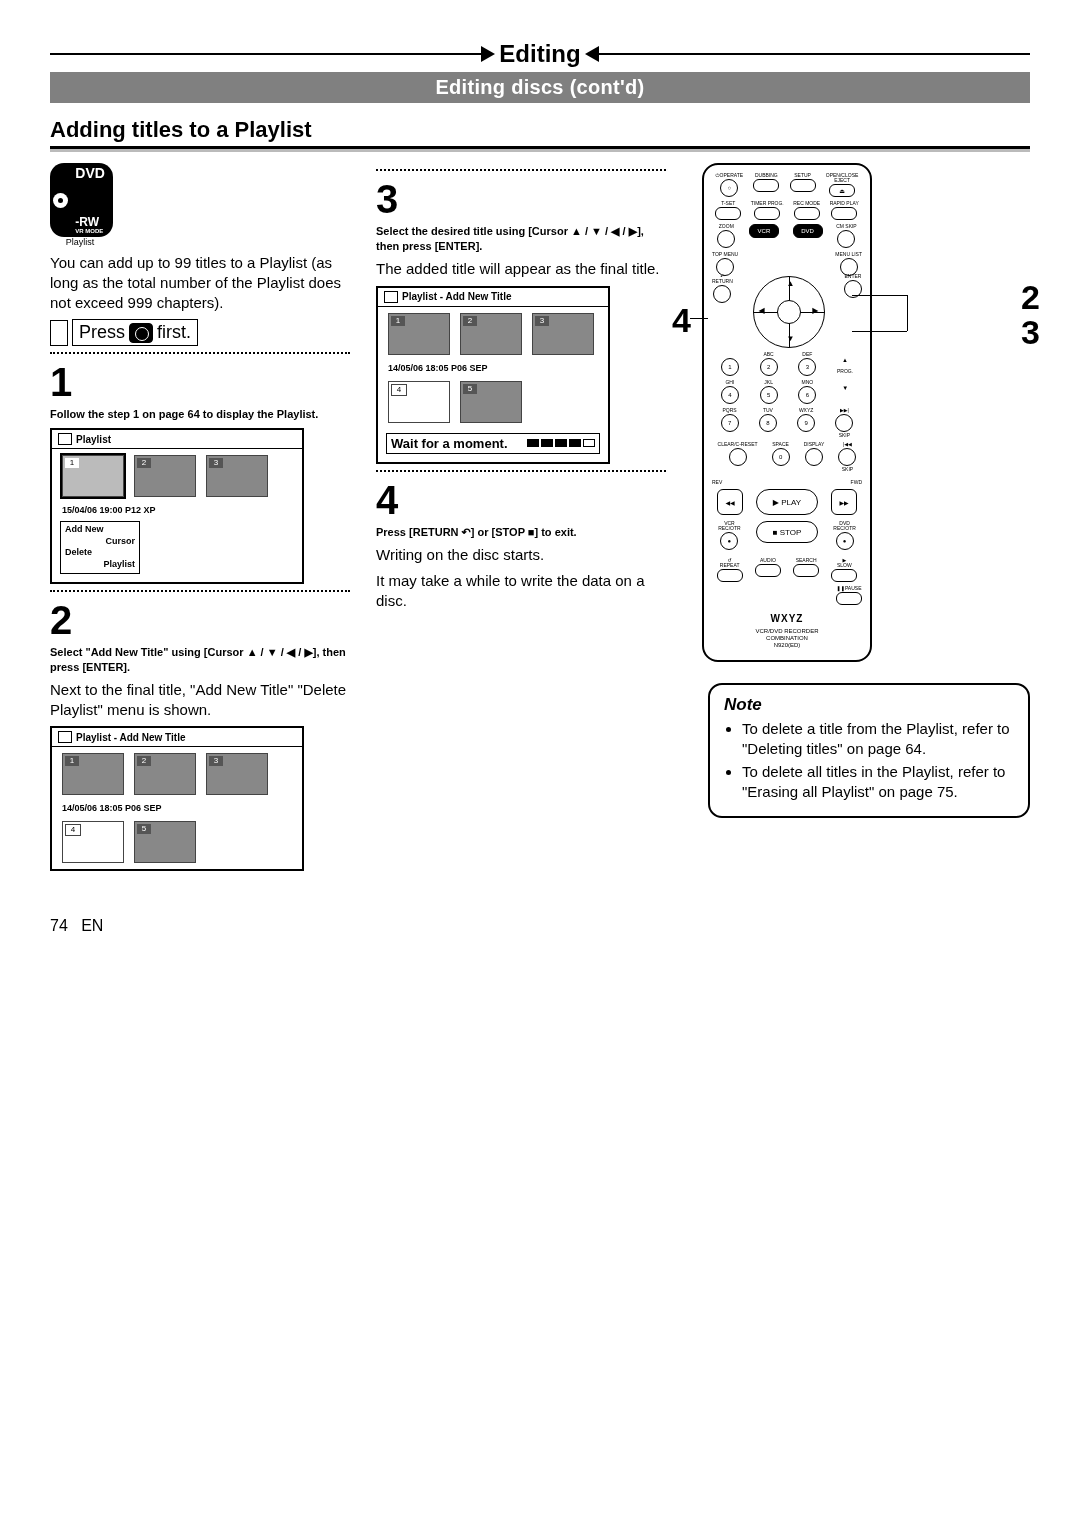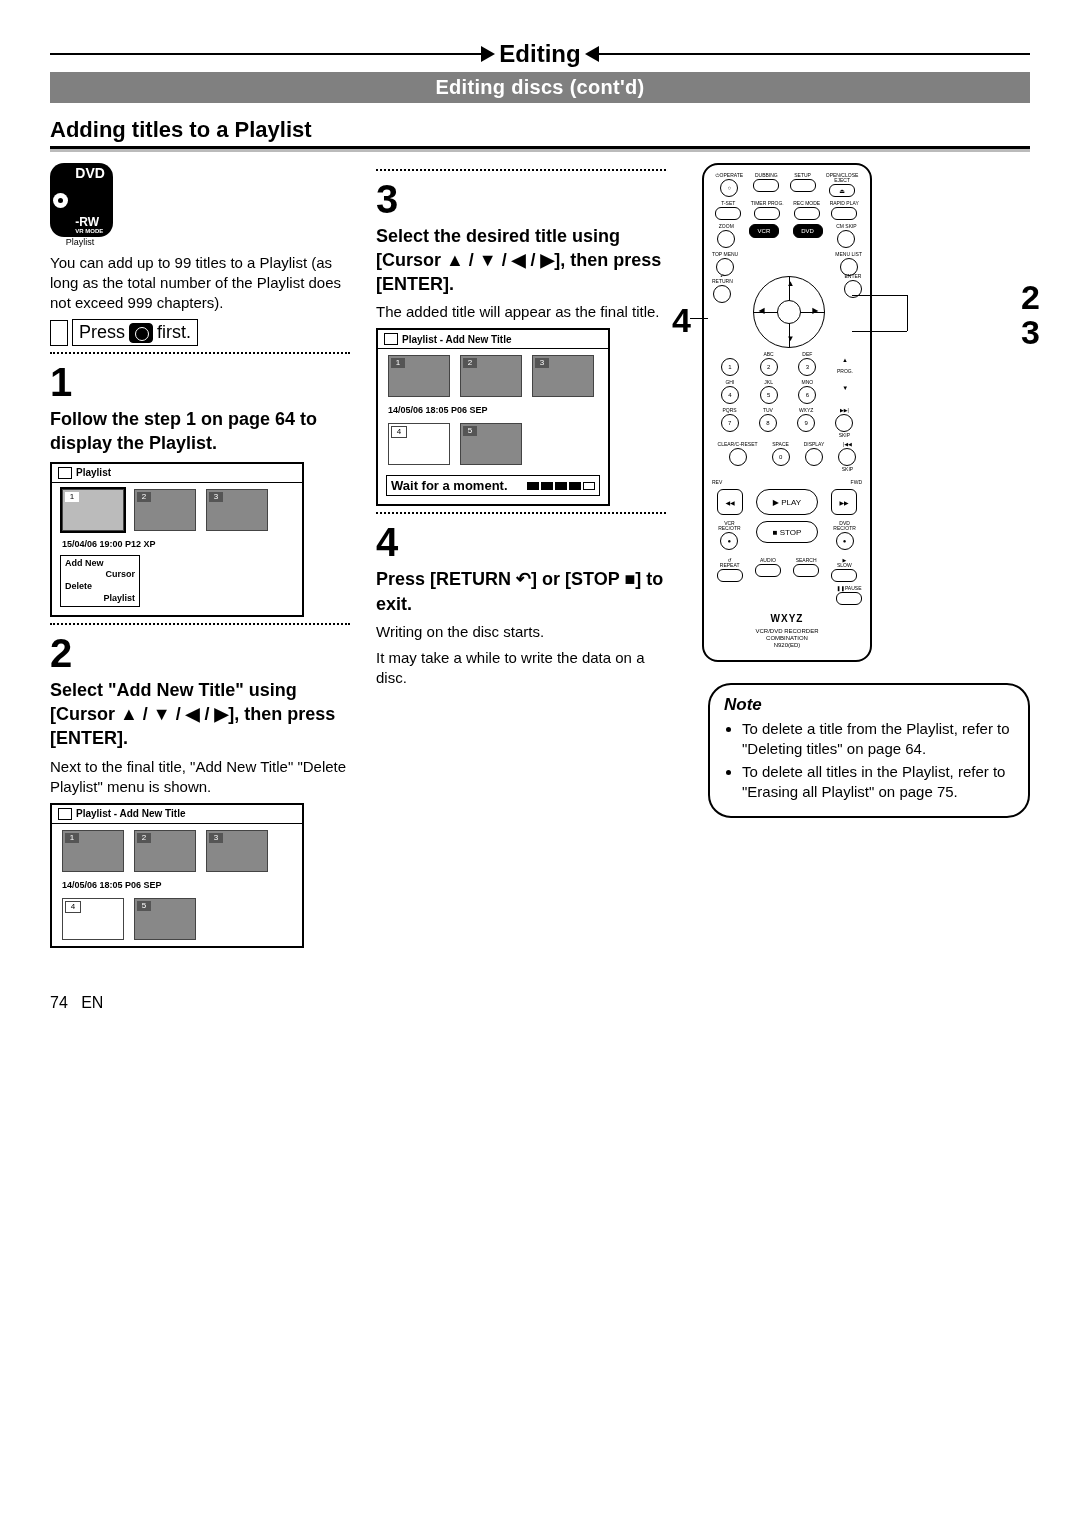--- a/index.html
+++ b/index.html
@@ -73,21 +73,21 @@
   .col1 { flex: 0 0 300px; }
   .col2 { flex: 0 0 290px; }
   .col3 { flex: 1; position: relative; }
   p { font-size: 15px; line-height: 1.34; margin: 6px 0; }
   .step-num {
     font-size: 40px;
     font-weight: bold;
     margin: 6px 0 0;
   }
   .step-bold {
-    font-size: 18px;
+    font-size: 11px;
     font-weight: bold;
     line-height: 1.34;
     margin: 2px 0 6px;
   }
   .dvd-badge {
     display: inline-block;
     background: #000;
     color: #fff;
     border-radius: 14px;
     padding: 3px 8px 3px 3px;
@@ -200,21 +200,21 @@
     justify-content: space-between;
     align-items: center;
   }
   .playlist-panel .prog {
     display: inline-flex; gap:2px;
   }
   .playlist-panel .prog span { width:10px; height:6px; background:#000; border:1px solid #000; }
   .playlist-panel .prog span.empty { background:#fff; }
   .note-box {
     border: 2px solid #000;
-    border-radius: 23px;
+    border-radius: 14px;
     padding: 10px 14px 12px;
     width: 290px;
     margin-left: auto;
     margin-top: 520px;
     font-size: 15px;
   }
   .note-box h4 {
     margin: 0 0 4px;
     font-size: 17px;
     font-style: italic;

